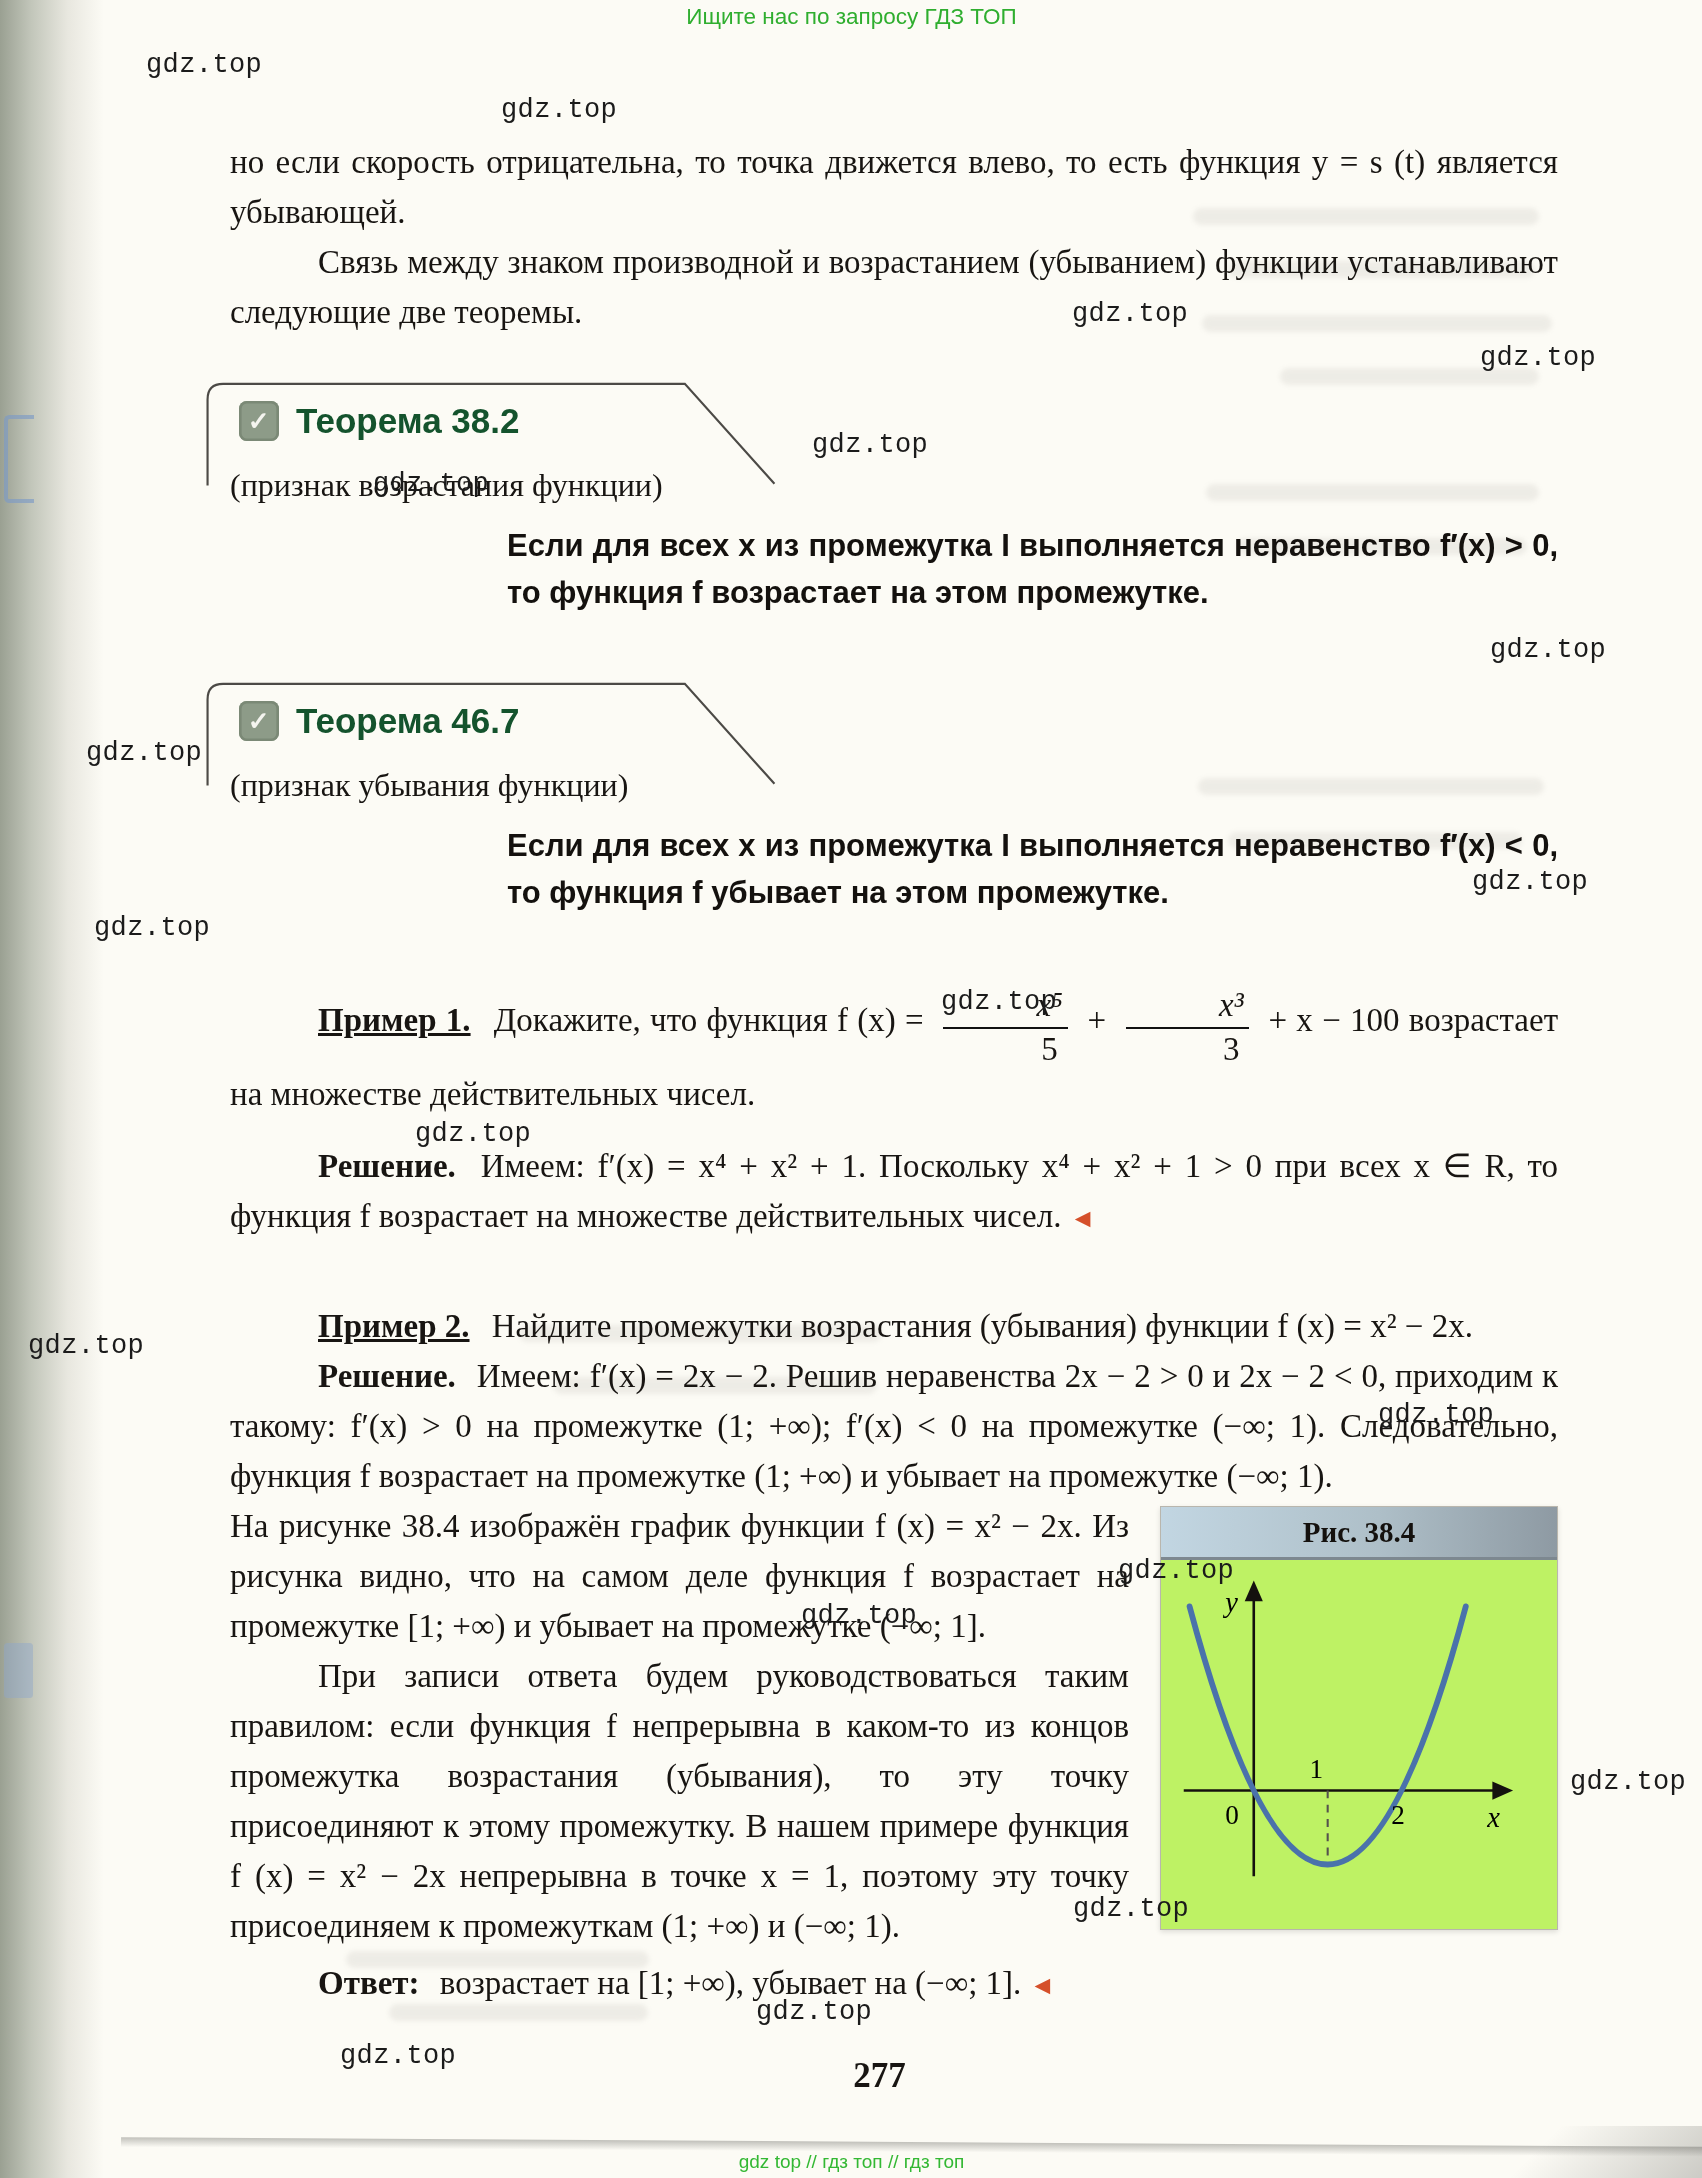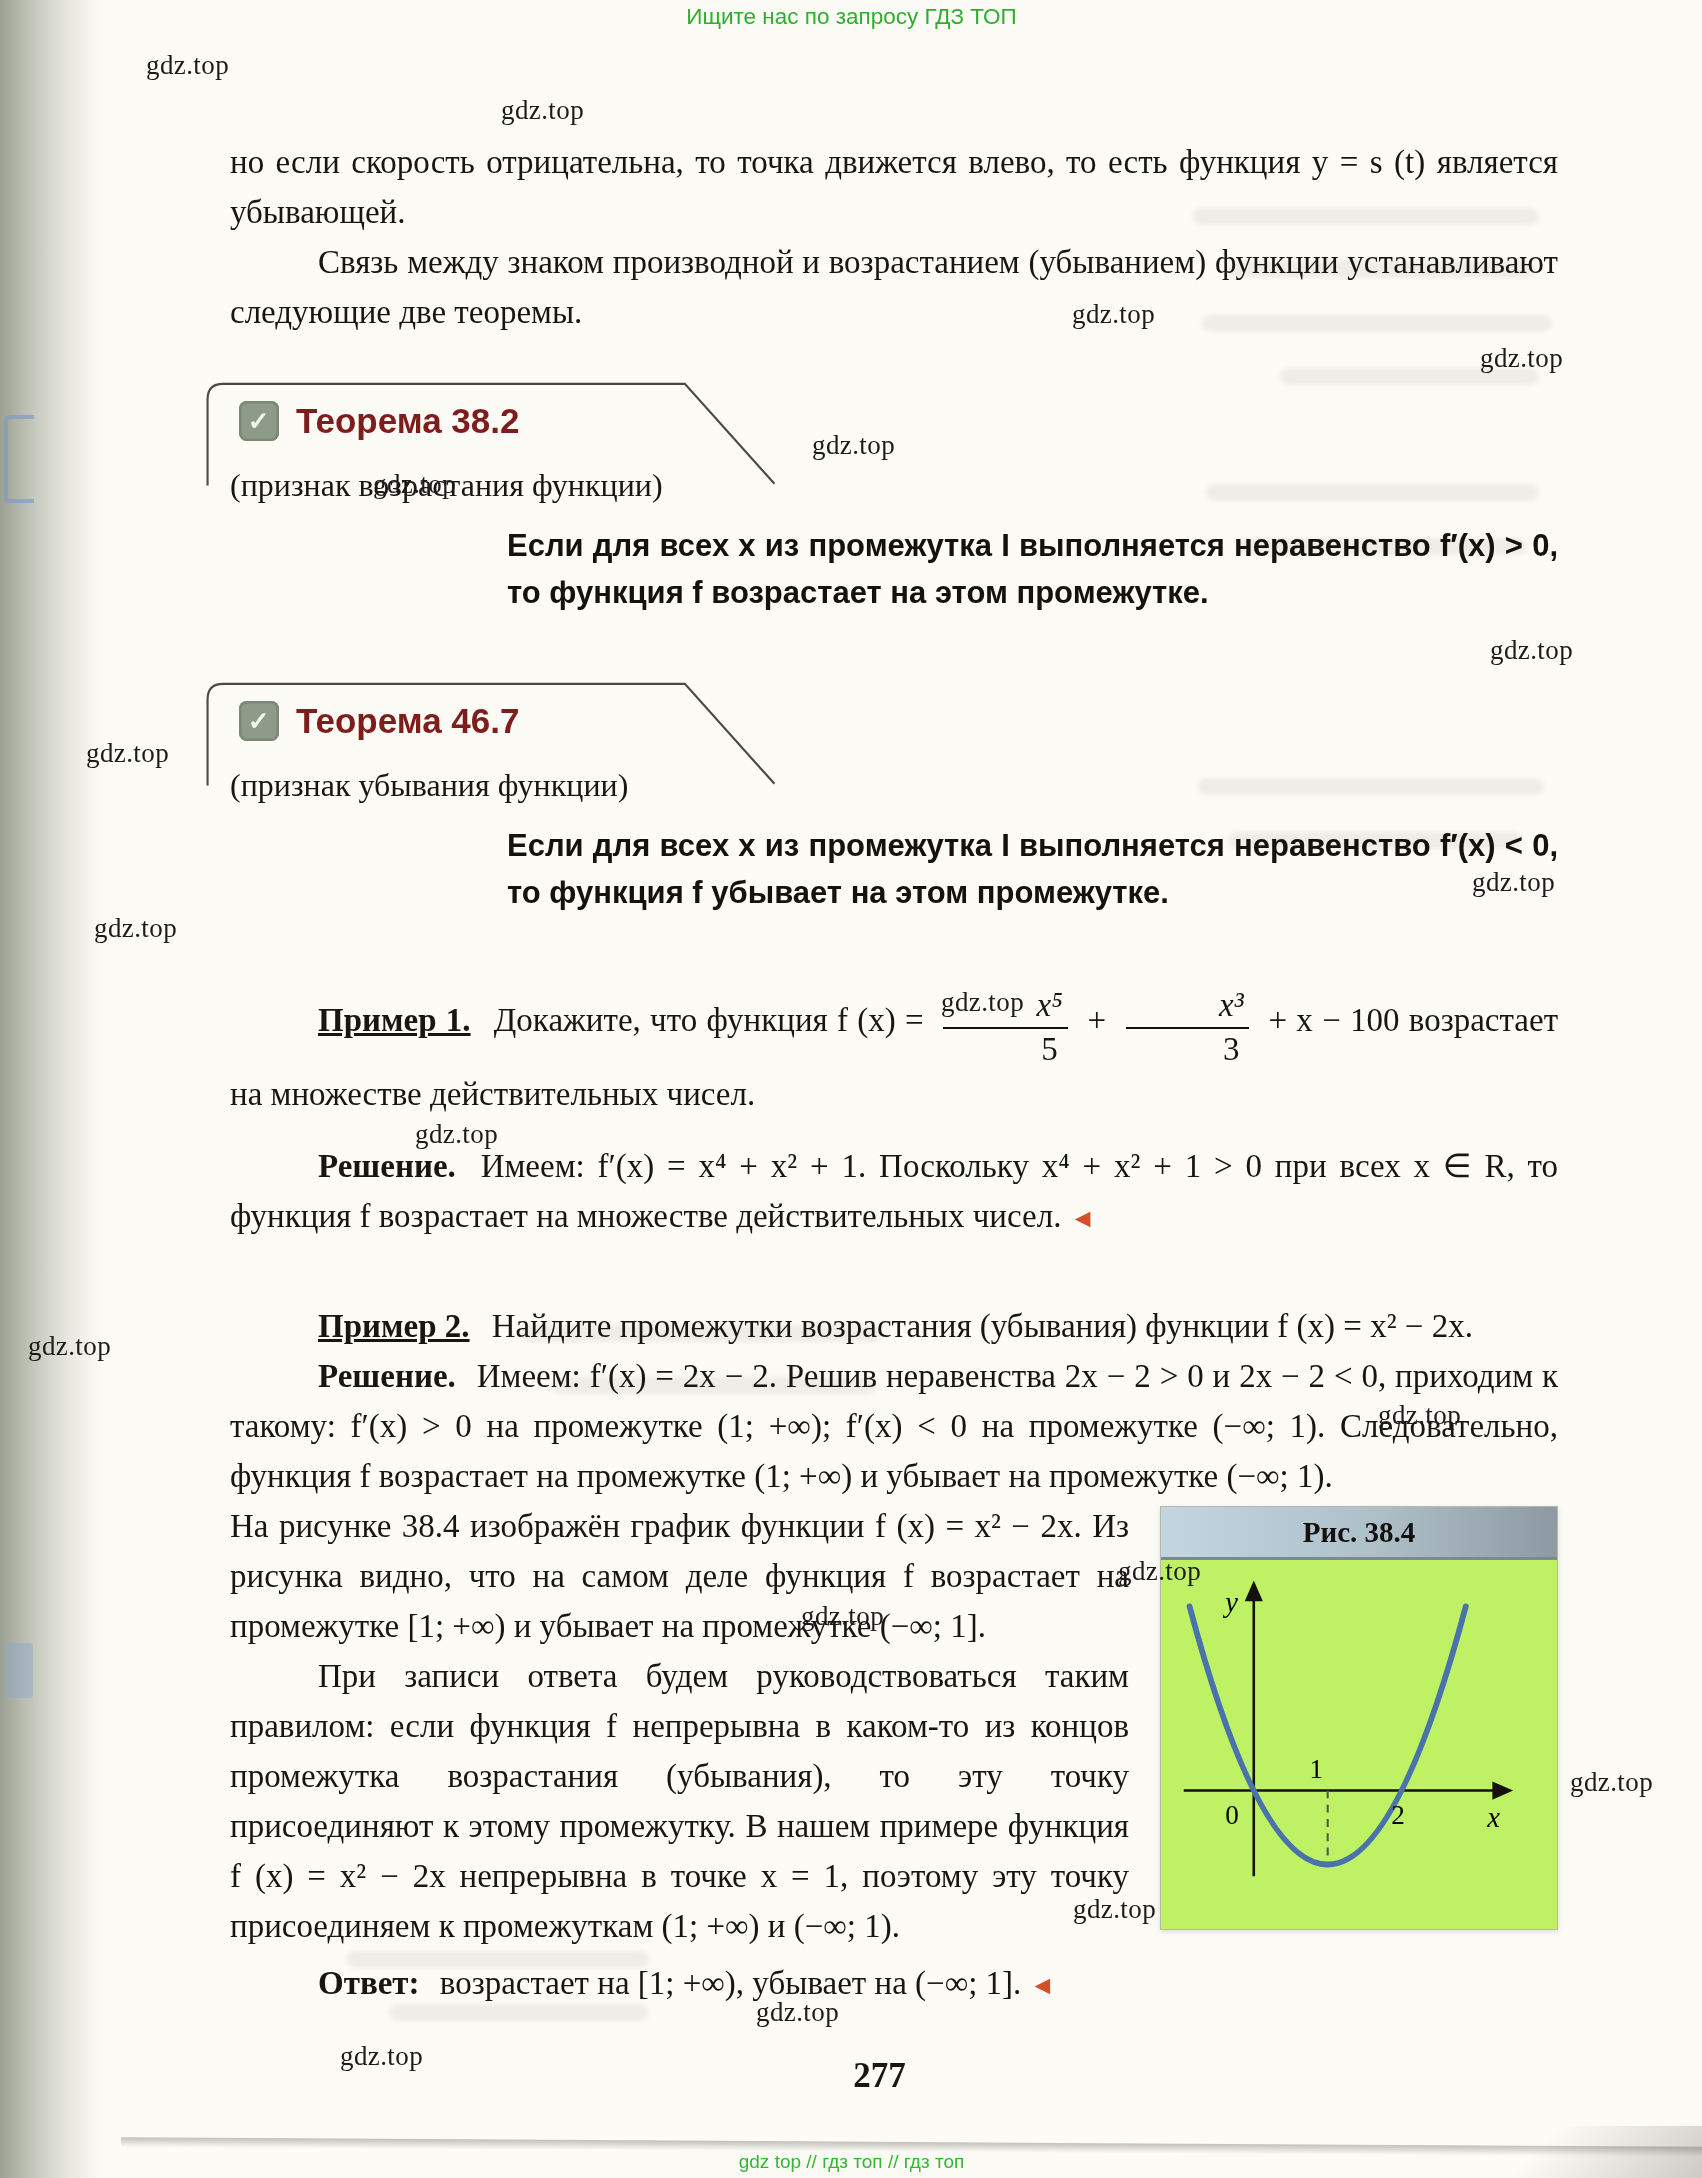--- a/index.html
+++ b/index.html
@@ -20,21 +20,21 @@
   .corner-shadow{position:absolute;right:0;bottom:0;width:225px;height:52px;
     background:linear-gradient(315deg,rgba(60,60,55,0.25),rgba(60,60,55,0) 70%);}
   .tab-mark{position:absolute;opacity:.65;}
   .tab-mark.t1{left:3.5px;top:415px;width:26px;height:80px;border:4.3px solid #7d9bc6;border-right:none;border-radius:5.2px 0 0 5.2px;background:transparent;}
   .tab-mark.t2{left:3.5px;top:1643px;width:29px;height:55px;background:#8fa7cc;border-radius:3.5px;opacity:.45;}
 
   
   .ghost{position:absolute;height:17.3px;border-radius:8.6px;background:#9a968f;opacity:.14;filter:blur(2.6px);z-index:1;}
 
   
-  .wm{position:absolute;z-index:6;font-family:Liberation Serif, serif;
+  .wm{position:absolute;z-index:6;font-family:Liberation Mono, monospace;
     font-size:27px;color:#1b1b1b;letter-spacing:0.4px;}
 
   .banner-top{position:absolute;top:3.5px;left:0;right:0;text-align:center;z-index:6;
     font-family:"Liberation Sans",sans-serif;font-size:22.5px;color:#2fae2f;}
   .banner-bottom{position:absolute;bottom:5.2px;left:0;right:0;text-align:center;z-index:6;
     font-family:"Liberation Sans",sans-serif;font-size:19px;color:#33b833;}
 
   .content{position:absolute;left:201px;right:145px;top:137px;z-index:3;
     font-size:33px;line-height:50px;text-align:justify;margin-left:29px;}
   .content p{margin:0;}
@@ -42,21 +42,21 @@
 
   
   .theorem{position:relative;margin-top:52px;}
   .theorem.second{margin-top:73px;}
   .tab-outline{position:absolute;left:-29px;top:-12px;width:692px;height:112px;z-index:0;}
   .th-head{position:relative;display:flex;align-items:center;gap:17.3px;padding:7px 0 0 8.6px;z-index:1;}
   .th-icon{width:40px;height:40px;border-radius:7.8px;background:#8d9b88;color:#f4f4ef;
     display:flex;align-items:center;justify-content:center;
     font-family:"Liberation Sans",sans-serif;font-size:26px;font-weight:bold;
     box-shadow:inset 0 0 0 2.6px #7b8976;}
-  .th-title{font-family:"Liberation Sans",sans-serif;font-weight:bold;font-size:35px;color:#7f1d1d;margin:0;}
+  .th-title{font-family:"Liberation Sans",sans-serif;font-weight:bold;font-size:35px;color:#14532d;margin:0;}
   .th-sub{margin-top:14px !important;font-size:32px;}
   .th-statement{font-family:"Liberation Sans",sans-serif;font-weight:bold;font-size:31px;
     line-height:47px;margin:12px 0 0 277px !important;color:#14110e;}
 
   
   .ex-label{font-weight:bold;text-decoration:underline;margin-right:14px;}
   .sol-label{font-weight:bold;margin-right:12px;}
   .ans-label{font-weight:bold;margin-right:12px;}
   .marker{color:#d5502a;font-size:26px;}
   .example-head{margin-top:57px !important;}

